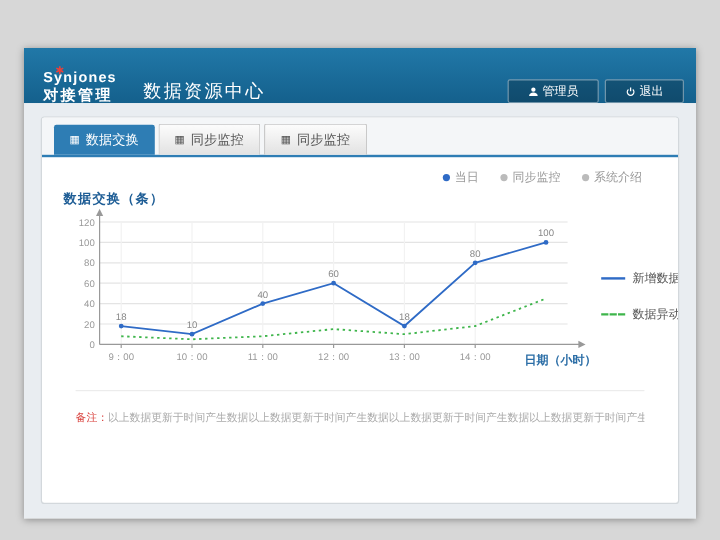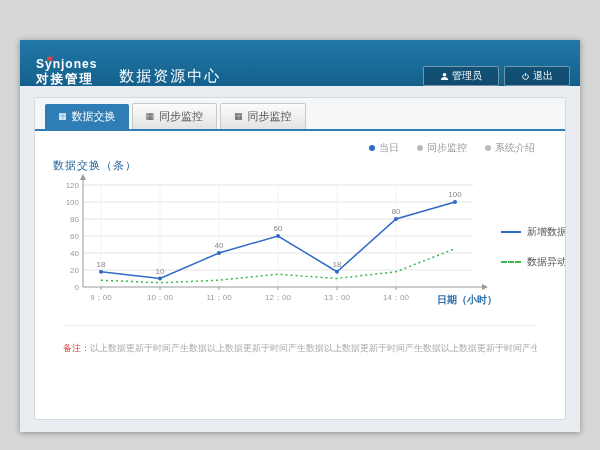--- a/index.html
+++ b/index.html
@@ -38,21 +38,21 @@
        border-radius:2px 2px 0 0;cursor:pointer}
   .tab.active{background:#2e7db4;color:#fff}
   .tab.inactive{background:linear-gradient(#fcfcfc,#e2e2e2);border:1px solid #c9c9c9;
                 border-bottom:none;color:#555}
   .tab-icon{font-size:9px;line-height:1}
 
   .chart-section{padding:10px 14px 0}
   .flegend{display:flex;justify-content:flex-end;gap:18px;padding-right:16px}
   .flegend-item{display:flex;align-items:center;gap:4px;font-size:10px;color:#999;cursor:pointer}
   .dot{width:6px;height:6px;border-radius:50%;background:#bbb}
-  .ylabel{font-size:11px;font-weight:normal;color:#1f5e96;margin:3px 0 0 4px;letter-spacing:1px}
+  .ylabel{font-size:11px;font-weight:bold;color:#1f5e96;margin:3px 0 0 4px;letter-spacing:1px}
   .chart-row{display:flex}
   #chart-svg{width:450px;height:140px;flex:0 0 auto}
   .slegend{display:flex;flex-direction:column;gap:16px;margin-top:52px;margin-left:2px}
   .slegend-item{display:flex;align-items:center;gap:6px;font-size:10px;color:#555;cursor:pointer;white-space:nowrap}
   .swatch{width:20px;height:0;border-top:2px solid #999}
 
   .note{margin:12px 14px 0;border-top:1px solid #ececec;padding-top:16px;text-align:center;
         font-size:9px;color:#aaa;white-space:nowrap;overflow:hidden}
   .note-label{color:#d9413d}
 

